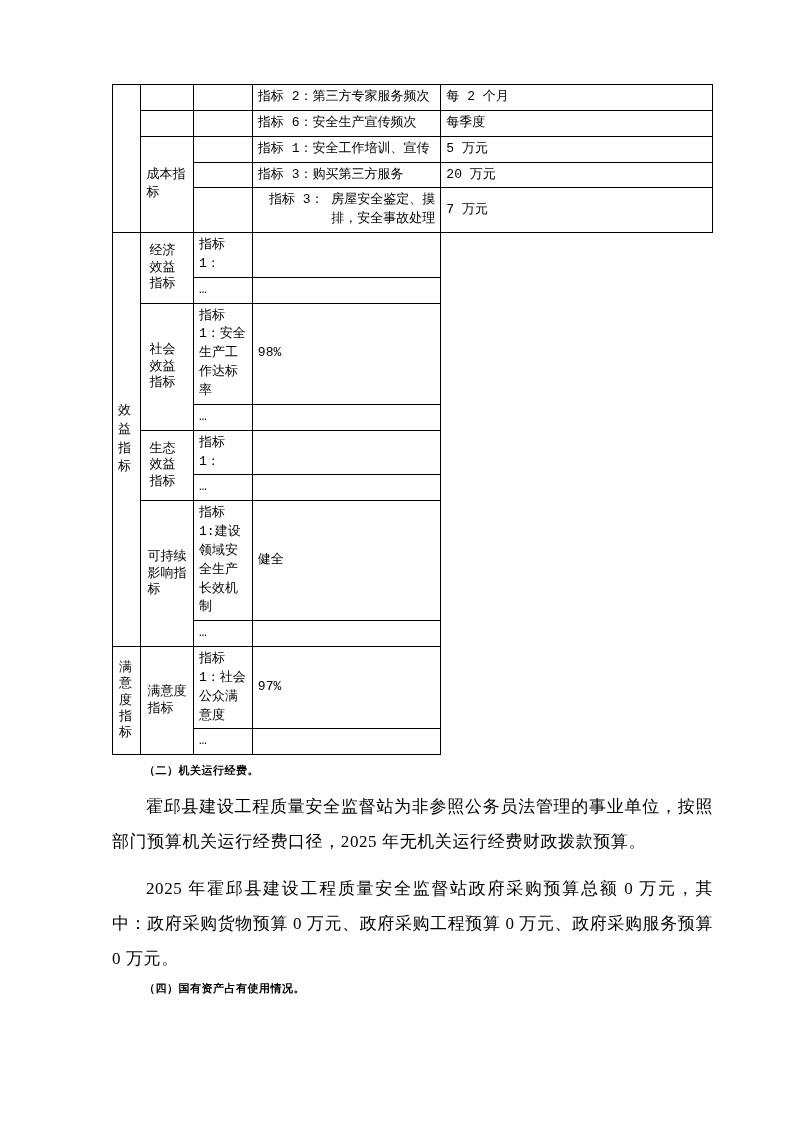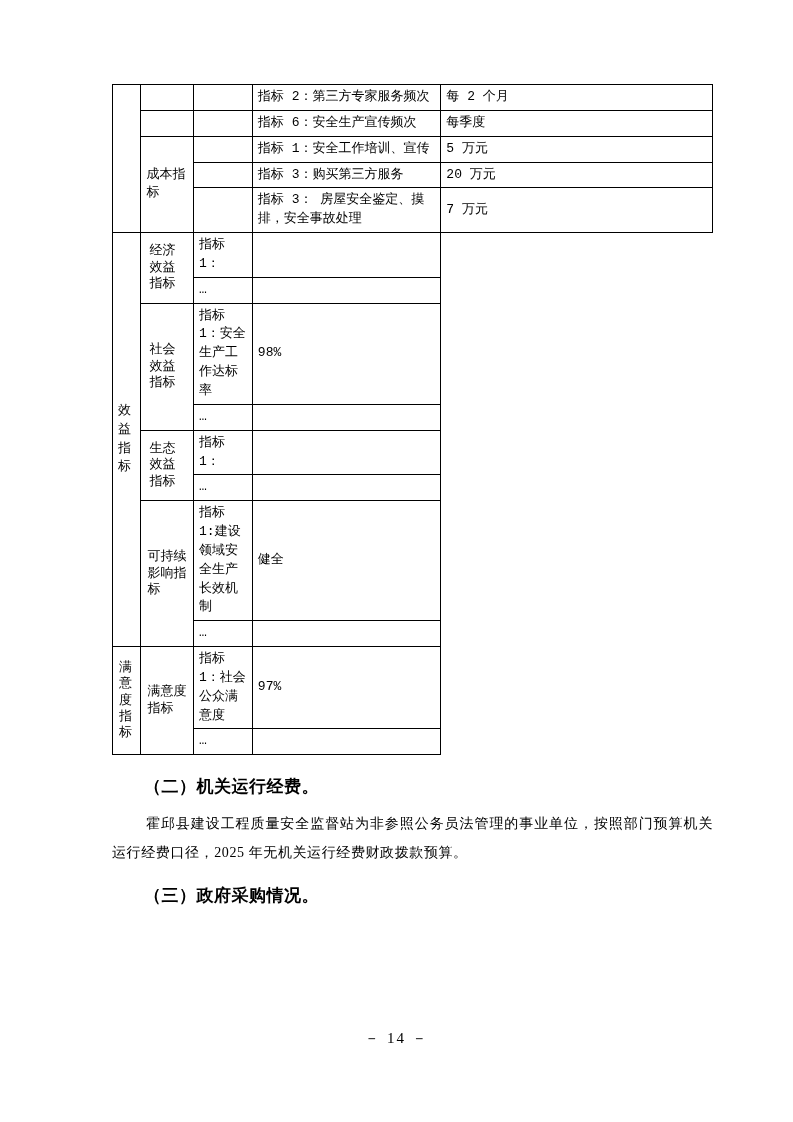--- a/index.html
+++ b/index.html
@@ -54,27 +54,27 @@
   }
   td.valcol {
     width: 268px;
   }
   .ellipsis { letter-spacing: 0px; }
 
   
   .heading {
     font-family: "Liberation Sans", "DejaVu Sans", sans-serif;
     font-weight: bold;
+    font-size: 11px;
+    letter-spacing: 0.5px;
+    margin: 4px 0 6px 0;
+    text-indent: 32px;
+  }
+  .para {
     font-size: 17px;
-    letter-spacing: 0.5px;
-    margin: 16px 0 6px 0;
-    text-indent: 32px;
-  }
-  .para {
-    font-size: 14px;
     line-height: 2.05;
     text-align: justify;
     text-justify: inter-ideograph;
     text-indent: 34px;
     margin: 12px 0 2px 0;
     letter-spacing: 0.6px;
   }
   .footer {
     position: absolute;
     left: 0;
@@ -125,21 +125,21 @@
       </tr>
 
       <tr>
         <td class="labelcol"></td>
         <td class="namecol">指标 3：购买第三方服务</td>
         <td class="valcol">20 万元</td>
       </tr>
 
       <tr>
         <td class="labelcol"></td>
-        <td class="namecol" style="text-align:left">指标 3： 房屋安全鉴定、摸排，安全事故处理</td>
+        <td class="namecol" style="text-align:right">指标 3： 房屋安全鉴定、摸排，安全事故处理</td>
         <td class="valcol">7 万元</td>
       </tr>
 
       <tr>
         <td class="labelcol" rowspan="8" style="white-space:pre-line;">效益指标</td>
         <td class="labelcol" rowspan="2" style="padding:2px 8px; line-height:1.25;">经济效益指标</td>
 
         <td class="namecol">指标 1：</td>
         <td class="valcol"></td>
       </tr>
@@ -189,17 +189,17 @@
         <td class="valcol"></td>
       </tr>
     </tbody>
   </table>
 
   <div class="spacer-sm"></div>
 
   <h2 class="heading">（二）机关运行经费。</h2>
   <p class="para">霍邱县建设工程质量安全监督站为非参照公务员法管理的事业单位，按照部门预算机关运行经费口径，2025 年无机关运行经费财政拨款预算。</p>
 
-  <h2 class="heading">（三）政府采购情况。</h2>
-
-
-  <div class="footer">－ 14 －</div>
+  <p class="para">2025 年霍邱县建设工程质量安全监督站政府采购预算总额 0 万元，其中：政府采购货物预算 0 万元、政府采购工程预算 0 万元、政府采购服务预算 0 万元。</p>
+
+  <h2 class="heading">（四）国有资产占有使用情况。</h2>
+
 </div>
 
 </body></html>

